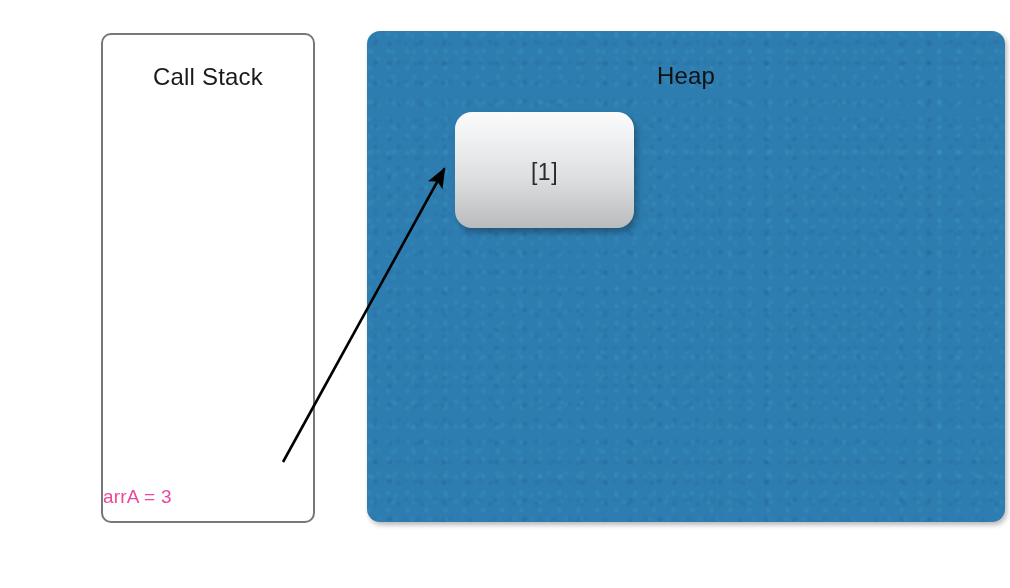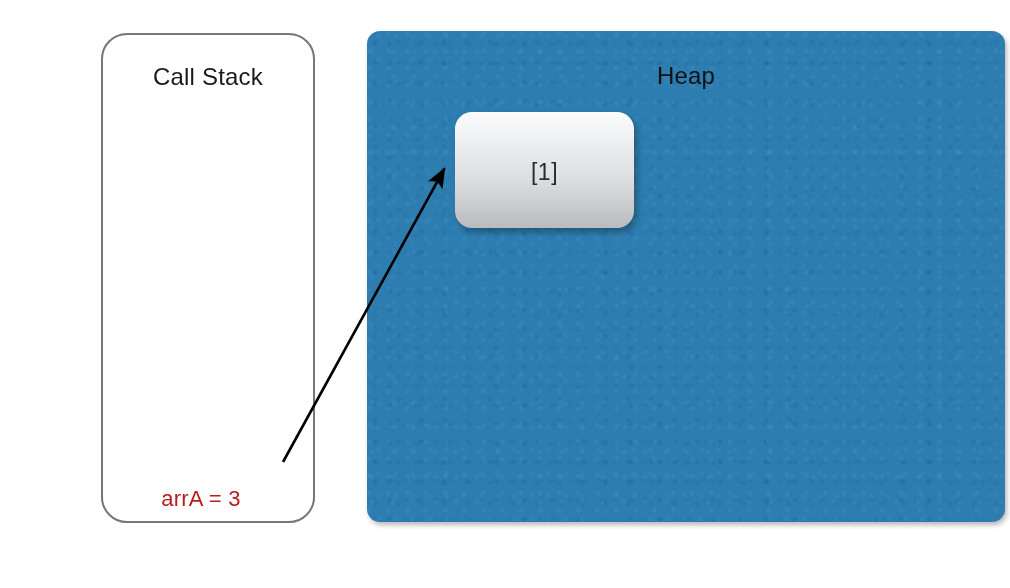--- a/index.html
+++ b/index.html
@@ -27,41 +27,41 @@
 
   
   .callstack-panel {
     position: absolute;
     left: 101px;
     top: 33px;
     width: 214px;
     height: 490px;
     box-sizing: border-box;
     border: 2px solid #76777b;
-    border-radius: 26px;
+    border-radius: 10px;
     background: #ffffff;
   }
   .callstack-title {
     position: absolute;
     left: 0;
     top: 28px;
     width: 100%;
     text-align: center;
     font-size: 24px;
     color: #1a1a1a;
     letter-spacing: 0.2px;
   }
   .callstack-frame-label {
     position: absolute;
     left: 0;
     top: 451px;
     width: 196px;
-    text-align: center;
-    font-size: 22px;
-    color: #b91c1c;
+    text-align: left;
+    font-size: 19px;
+    color: #ec4899;
     letter-spacing: 0.2px;
   }
 
   
   .heap-panel {
     position: absolute;
     left: 367px;
     top: 31px;
     width: 638px;
     height: 491px;

